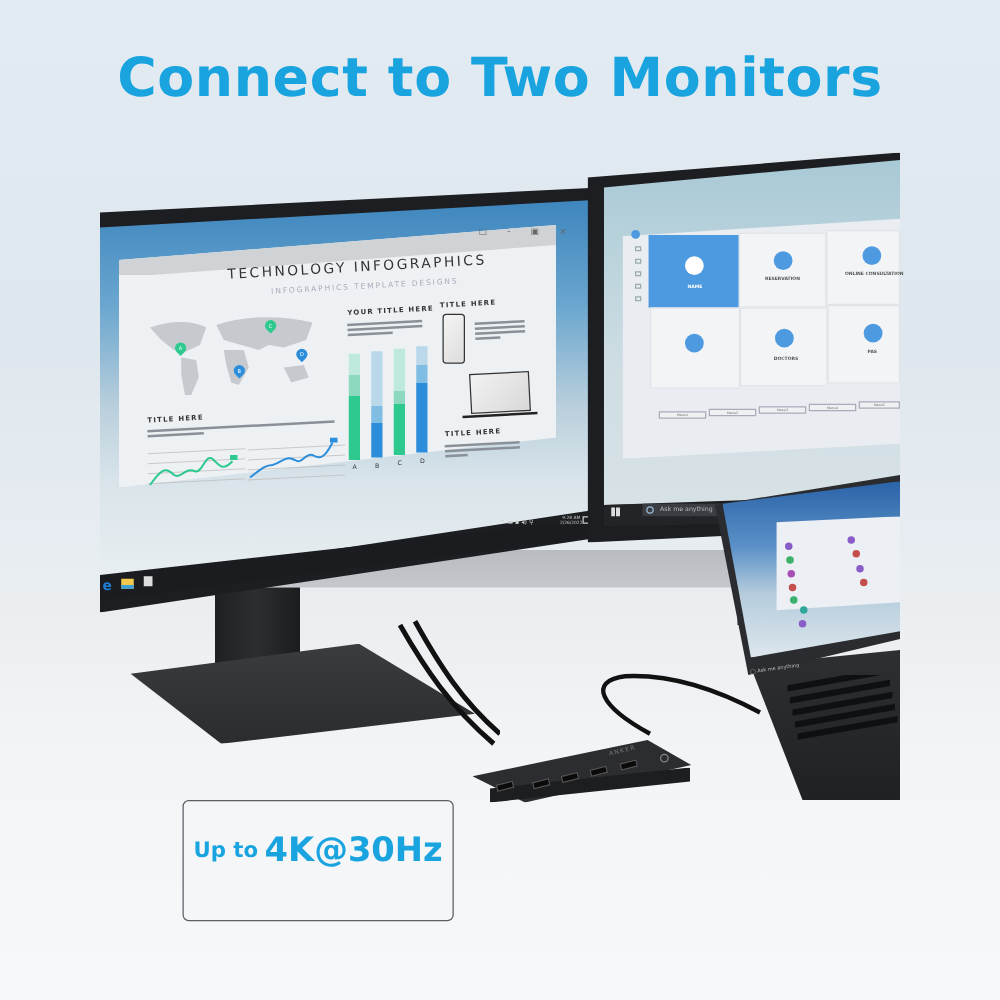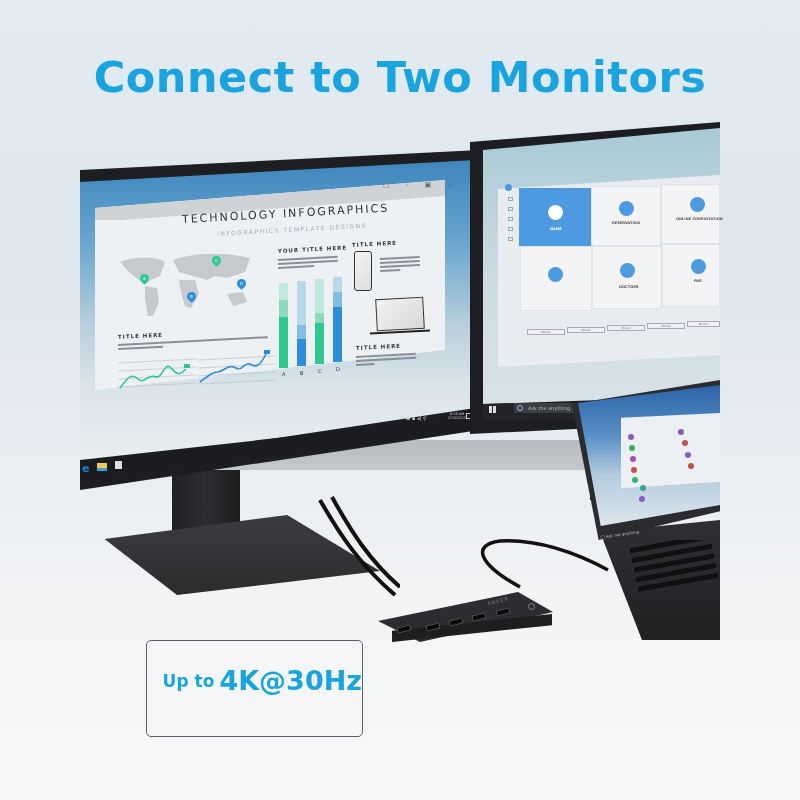--- a/index.html
+++ b/index.html
@@ -6,21 +6,21 @@
   html, body { width: 800px; height: 800px; overflow: hidden; }
   body {
     position: relative;
     font-family: "DejaVu Sans", sans-serif;
     background: linear-gradient(180deg, #e3ebf2 0%, #dfe7ee 35%, #e9eef2 60%, #f1f3f5 100%);
   }
   .abs { position: absolute; }
 
   
   .headline {
-    position: absolute; top: 52px; left: 0; width: 800px; text-align: center;
+    position: absolute; top: 38px; left: 0; width: 800px; text-align: center;
     font-family: "DejaVu Sans", sans-serif; font-weight: bold; font-size: 43px;
     color: #1aa4df; letter-spacing: 0.5px;
   }
 
   
   .desk { position: absolute; left: 0; top: 470px; width: 800px; height: 330px;
     background: linear-gradient(180deg, #eaedf0 0%, #f2f4f6 40%, #f7f8f9 100%); }
   .wall-shadow { position:absolute; left:80px; top: 440px; width: 640px; height: 60px;
     background: linear-gradient(180deg, #b8bcc0 0%, #d0d4d8 100%); }
 
@@ -121,21 +121,21 @@
   .laptop-win { position:absolute; left: 621px; top: 413px; width: 99px; height: 80px; background: #eceff3;
     clip-path: polygon(0 6%, 100% 0, 100% 86%, 0 94%); }
   .contact { position:absolute; width: 6px; height: 6px; border-radius: 50%; }
   .laptop-base { position:absolute; left: 600px; top: 520px; width: 120px; height: 120px; background: linear-gradient(180deg,#2d2f32,#1f2123);
     clip-path: polygon(0 10%, 100% 0, 100% 100%, 35% 100%); }
 
   
   .spec-card {
     position:absolute; left: 146px; top: 640px; width: 217px; height: 97px;
     border: 1.5px solid #5a5f66; border-radius: 5px; background: rgba(244,246,248,0.85);
-    text-align:right;
+    text-align:center;
   }
   .spec-line1 { margin-top: 24px; white-space: nowrap; }
   .spec-pre { font-size: 17px; color: #1aa4df; font-weight: bold; vertical-align: middle; }
   .spec-main { font-size: 27px; color: #1aa4df; font-weight: bold; vertical-align: middle; letter-spacing: 0px; }
   .spec-sub { margin-top: 10px; font-size: 15px; color: #222; }
 </style>
 </head>
 <body>
 
 <div class="wall-shadow"></div>

